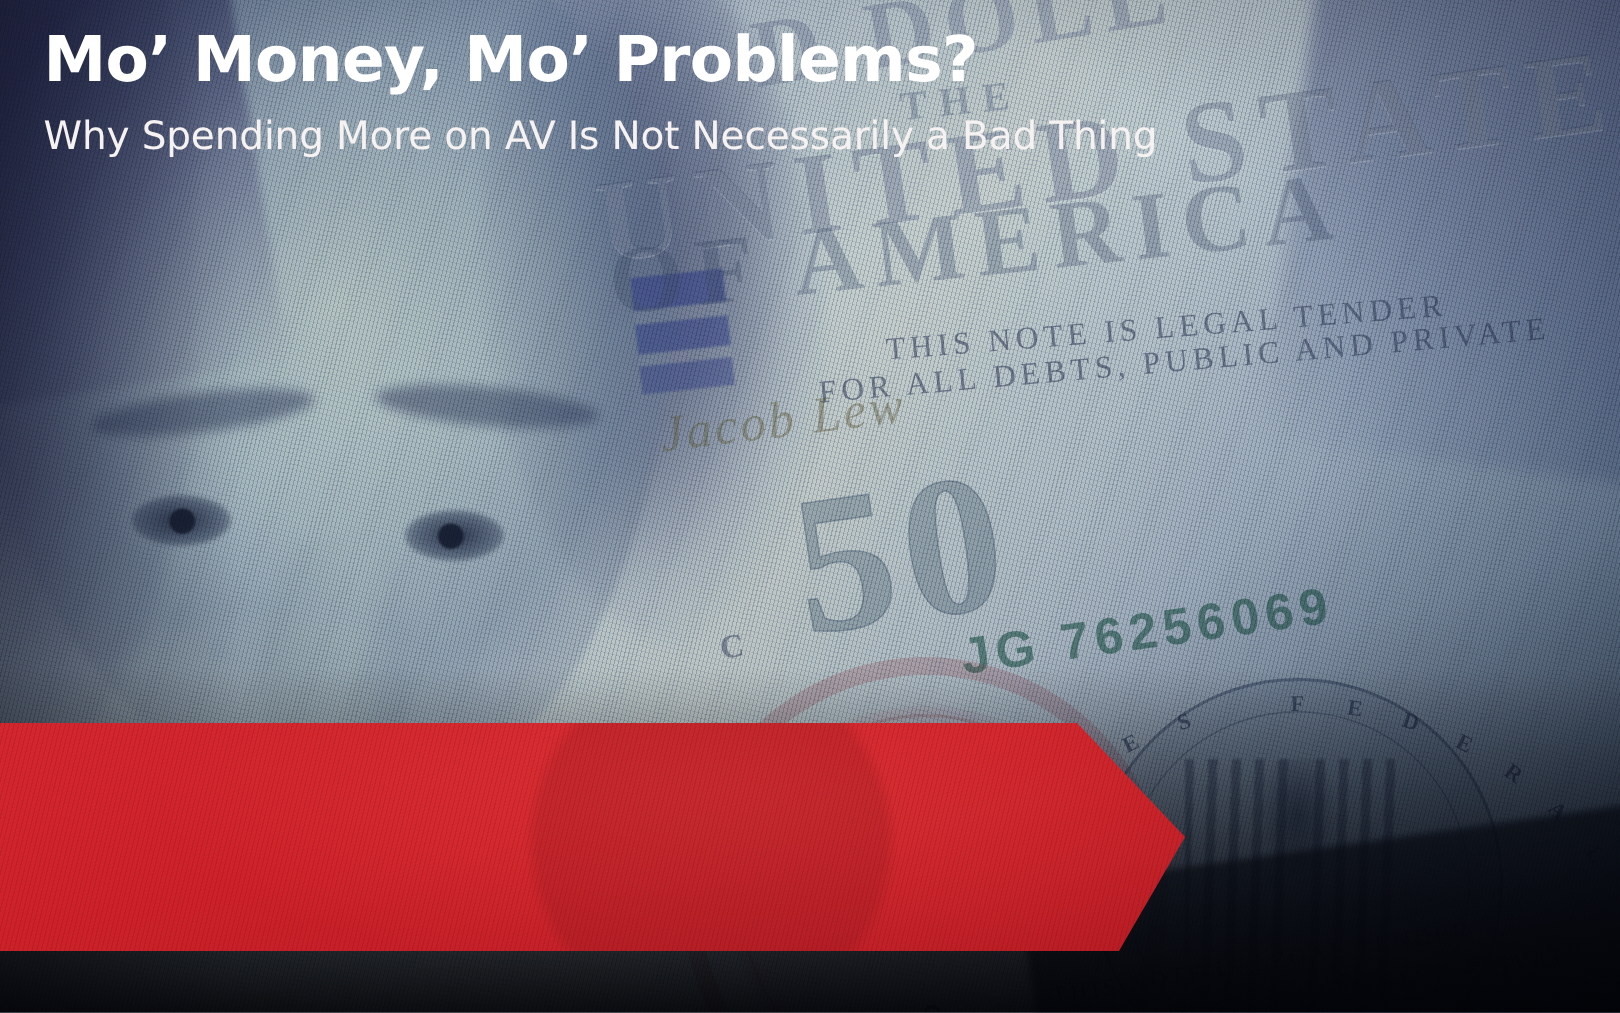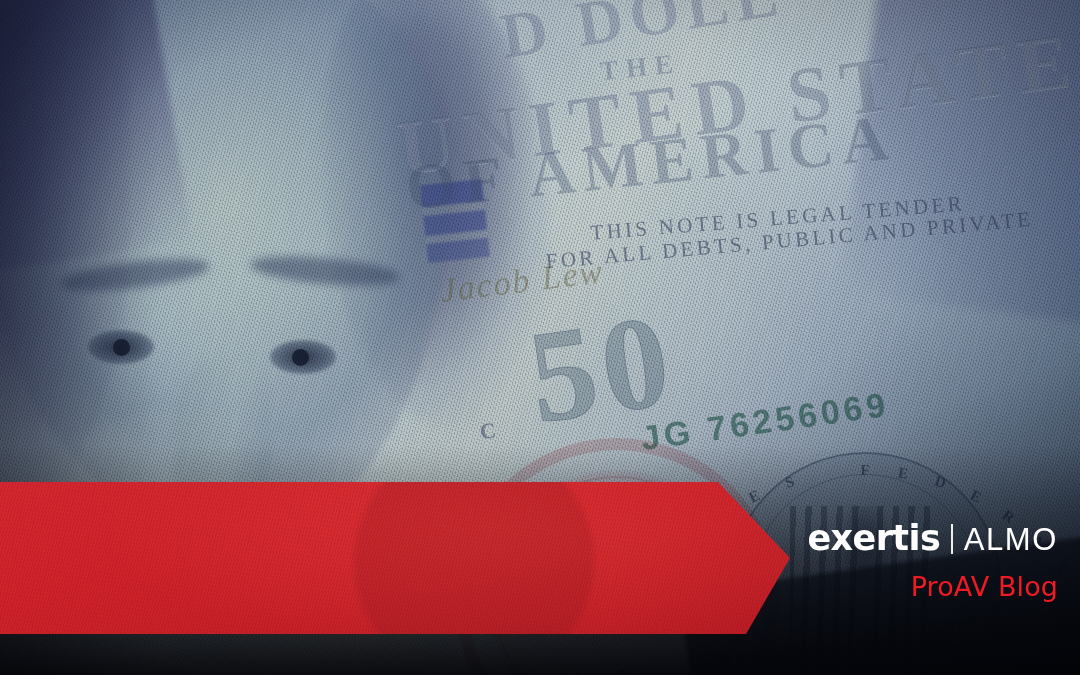--- a/index.html
+++ b/index.html
@@ -602,23 +602,19 @@
     <div class="tint-desat"></div>
     <div class="tint-cool"></div>
     <div class="left-dark"></div>
     <div class="vignette"></div>
     <div class="bottom-dark"></div>
   </div>
 
   <div class="ribbon">
     <div class="ribbon-texture"></div>
   </div>
-
-  <div class="brand">
-    <div class="brand-row">
-      <span class="brand-exertis">exertis</span>
-      <span class="brand-divider"></span>
-      <span class="brand-almo">ALMO</span>
-    </div>
-    <div class="brand-tagline">ProAV Blog</div>
+  <div class="ribbon-content">
+    <h1 class="ribbon-title">Mo’ Money, Mo’ Problems?</h1>
+    <p class="ribbon-subtitle">Why Spending More on AV Is Not Necessarily a Bad Thing</p>
   </div>
 
+
 </div>
 
 </body></html>

